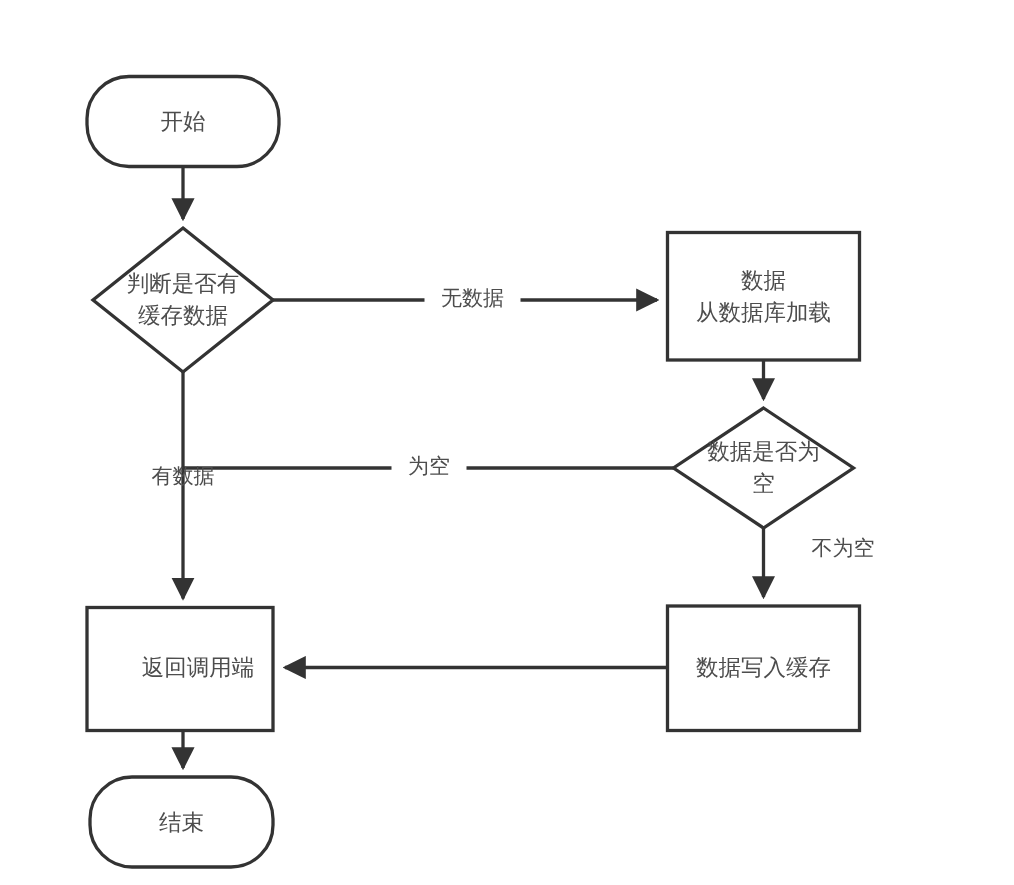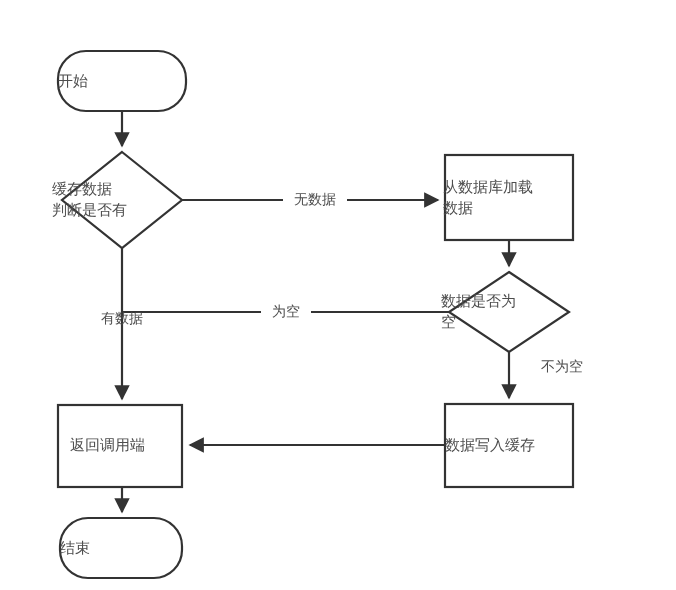--- a/index.html
+++ b/index.html
@@ -16,20 +16,21 @@
   }
   #canvas {
     position: absolute;
     left: 0;
     top: 0;
     width: 676px;
     height: 590px;
   }
   .node-text {
     position: absolute;
+    text-align: center;
     color: #4d4d4d;
     font-size: 15px;
     line-height: 21px;
     white-space: nowrap;
     pointer-events: none;
   }
   .edge-text {
     position: absolute;
     text-align: center;
     color: #4d4d4d;
@@ -79,27 +80,27 @@
   <path d="M 509 352 L 509 398" fill="none" stroke="#333333" stroke-width="2.2" marker-end="url(#arrow)"></path>
 
   <path d="M 445 445 L 190 445" fill="none" stroke="#333333" stroke-width="2.2" marker-end="url(#arrow)"></path>
 
   <path d="M 122 487 L 122 512" fill="none" stroke="#333333" stroke-width="2.2" marker-end="url(#arrow)"></path>
 </svg>
 
 <div class="node-text" style="left:58px; top:71px; width:128px;">开始</div>
 
 <div class="node-text two-line" style="left:52px; top:179px; width:140px;">
+  <div>判断是否有</div>
   <div>缓存数据</div>
-  <div>判断是否有</div>
 </div>
 
 <div class="node-text two-line" style="left:443px; top:177px; width:132px;">
+  <div>数据</div>
   <div>从数据库加载</div>
-  <div>数据</div>
 </div>
 
 <div class="node-text two-line" style="left:441px; top:291px; width:136px;">
   <div>数据是否为</div>
   <div>空</div>
 </div>
 
 <div class="node-text" style="left:445px; top:435px; width:128px;">数据写入缓存</div>
 
 <div class="node-text" style="left:58px; top:435px; width:124px;padding-left:12px;">返回调用端</div>

